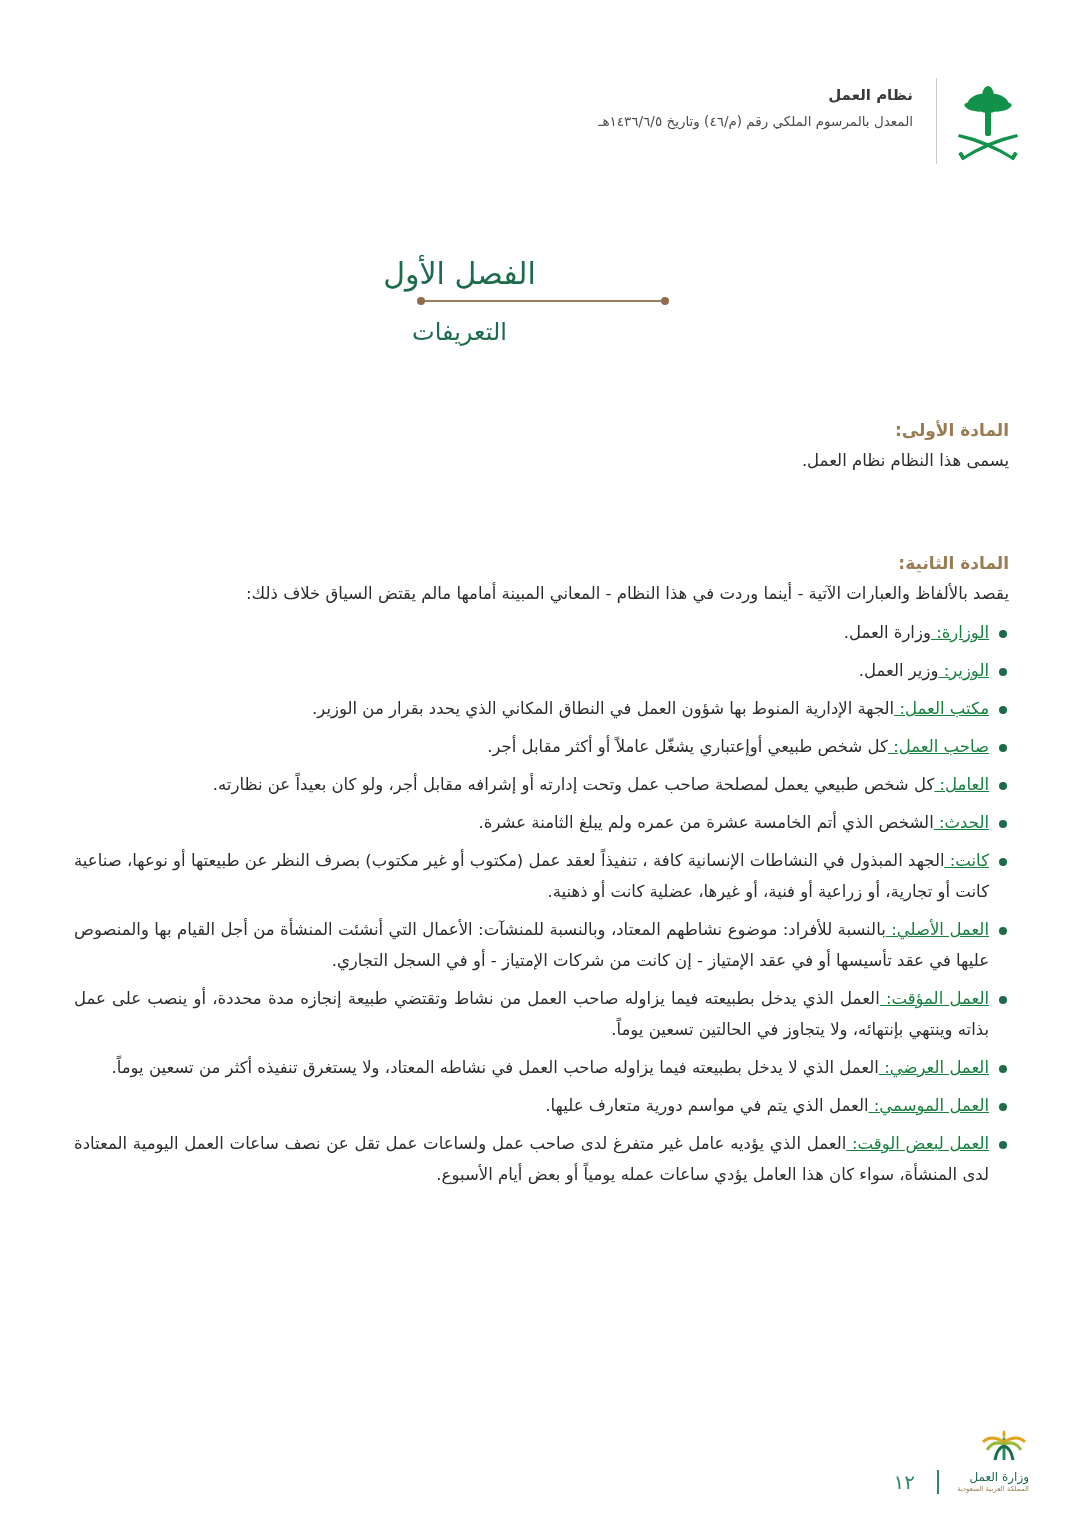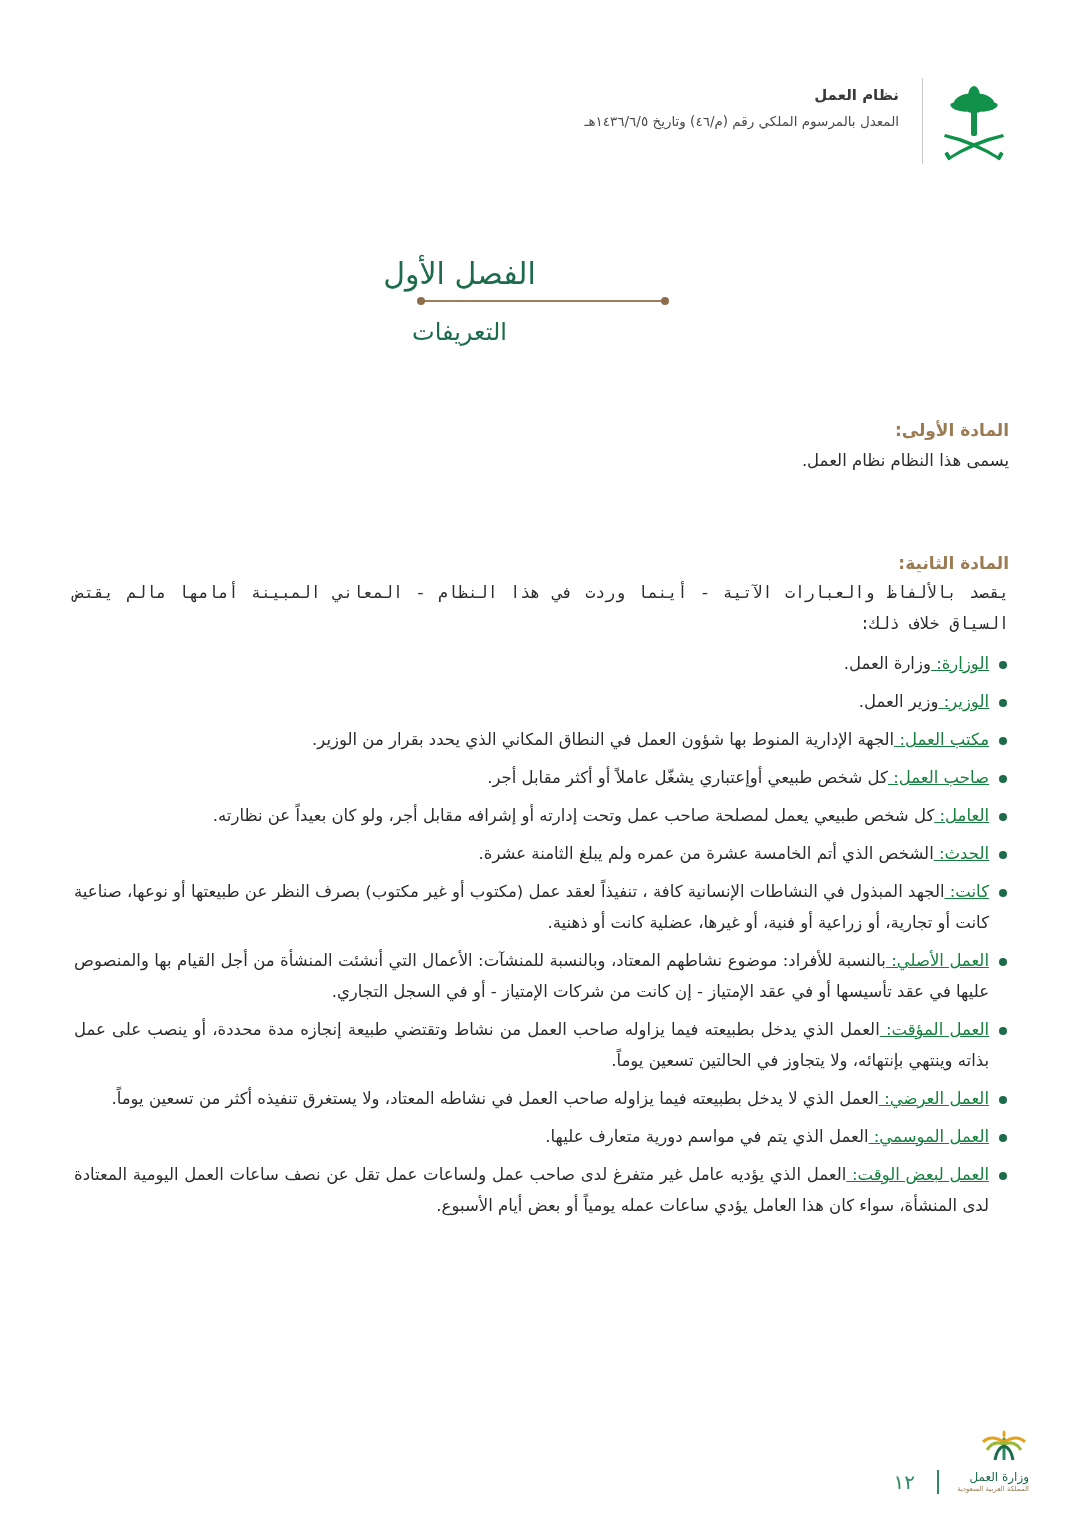--- a/index.html
+++ b/index.html
@@ -4,21 +4,21 @@
   <style>
     * { box-sizing: border-box; margin: 0; padding: 0; }
     html, body {
       width: 1087px; height: 1536px; background: #ffffff;
       font-family: "DejaVu Sans", "Liberation Sans", sans-serif;
       color: #2b2b2b; overflow: hidden;
     }
     .page { position: relative; width: 1087px; height: 1536px; direction: rtl; }
 
     
-    .header { position: absolute; top: 78px; right: 78px; width: 935px; height: 88px; }
+    .header { position: absolute; top: 78px; right: 64px; width: 935px; height: 88px; }
     .emblem { position: absolute; right: 0; top: 4px; width: 70px; height: 80px; }
     .header-divider { position: absolute; right: 86px; top: 0; width: 1px; height: 86px; background: #c9c9c9; }
     .header-text { position: absolute; right: 110px; top: 4px; left: 0; text-align: right; }
     .header-title { font-size: 15px; font-weight: bold; color: #3a3a3a; line-height: 26px; }
     .header-line { font-size: 13.5px; color: #4a4a4a; line-height: 27px; white-space: nowrap; }
 
     
     .chapter { position: absolute; top: 252px; left: 0; width: 919px; text-align: center; direction: rtl; }
     .chapter-title { font-size: 30px; color: #1c6b4a; line-height: 44px; }
     .chapter-divider { position: relative; width: 252px; height: 10px; margin: 0 auto; margin-left: 417px; }
@@ -26,21 +26,21 @@
     .chapter-divider .dot { position: absolute; top: 1px; width: 8px; height: 8px; border-radius: 50%; background: #8c6d4d; }
     .chapter-divider .dot.l { left: 0; } .chapter-divider .dot.r { right: 0; }
     .chapter-subtitle { font-size: 24px; color: #1c6b4a; line-height: 40px; margin-top: 6px; }
 
     
     .content { position: absolute; top: 415px; right: 78px; width: 935px; text-align: right; }
     .article-heading { font-size: 17px; font-weight: bold; color: #9a7b52; line-height: 30px; }
     .para { font-size: 16.5px; line-height: 31px; color: #2b2b2b; text-align: justify; text-align-last: right; }
     .article { margin-bottom: 0; }
     .article-1 { height: 133px; }
-    .article-2 .para { margin-bottom: 4px; font-family: Liberation Mono, monospace; }
+    .article-2 .para { margin-bottom: 4px; }
 
     ul.defs { list-style: none; margin-top: 8px; }
     ul.defs li { position: relative; padding-right: 20px; font-size: 16.5px; line-height: 31px; margin-bottom: 7px; text-align: justify; text-align-last: right; }
     ul.defs li .bullet { position: absolute; right: 2px; top: 13px; width: 8px; height: 8px; border-radius: 50%; background: #1c6b4a; }
     ul.defs li .term { color: #15803d; text-decoration: underline; }
     ul.defs li .def { color: #2b2b2b; }
 
     
     .footer { position: absolute; top: 1430px; right: 48px; width: 150px; height: 70px; }
     .footer-logo { position: absolute; right: 10px; top: 0; width: 50px; height: 40px; }

